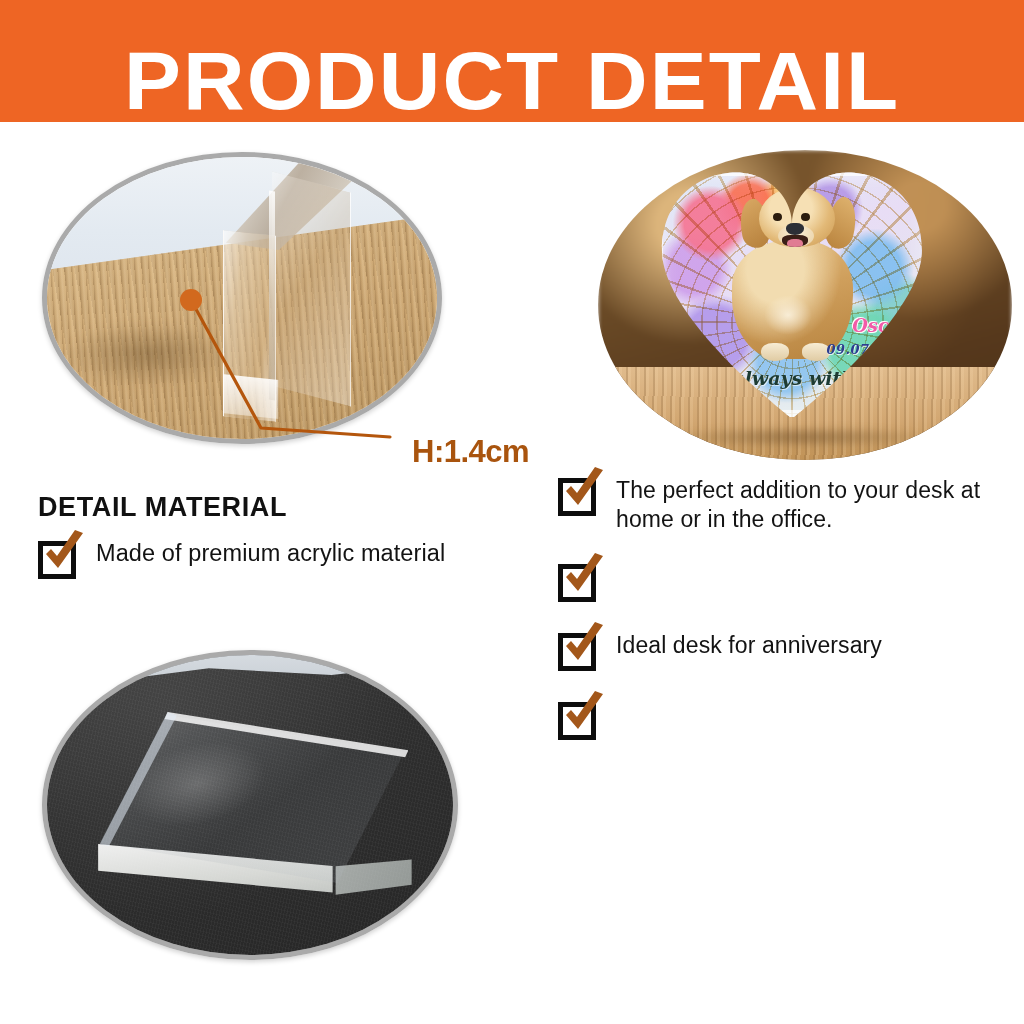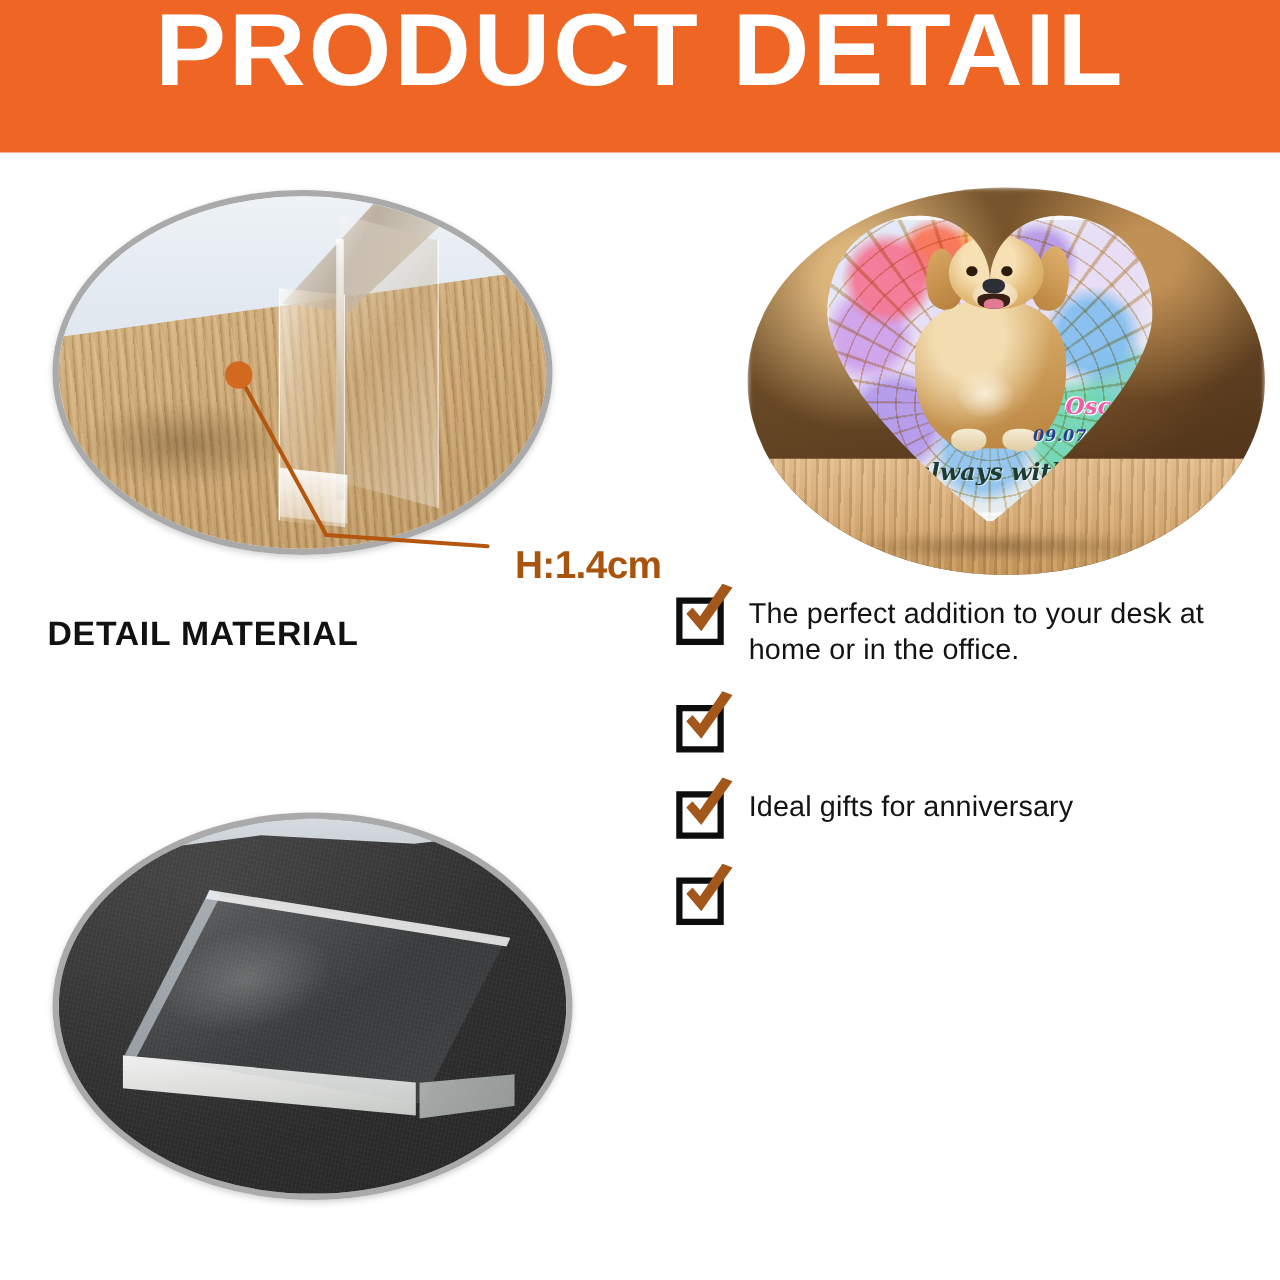--- a/index.html
+++ b/index.html
@@ -16,21 +16,21 @@
   }
 
   
   .banner {
     position: absolute;
     left: 0; top: 0;
     width: 1024px;
     height: 122px;
     background: #ee6524;
     display: flex;
-    align-items: flex-start;
+    align-items: flex-end;
     justify-content: center;
   }
   .banner-title {
     font-family: "Liberation Sans Narrow", "Liberation Sans", sans-serif;
     font-weight: bold;
     font-size: 82px;
     color: #ffffff;
     letter-spacing: 2px;
     transform: scaleX(1.04);
     line-height: 1;
@@ -471,21 +471,21 @@
     letter-spacing: 0.6px;
     margin: 0 0 16px 0;
   }
 
   .feature-list { list-style: none; margin: 0; padding: 0; }
   .feature-item {
     display: flex;
     align-items: flex-start;
     margin-bottom: 26px;
   }
-  #section-gift .feature-item { margin-bottom: 29px; }
+  #section-gift .feature-item { margin-bottom: 29px; margin-left: 17px; }
   .feature-item:last-child { margin-bottom: 0; }
 
   .checkbox {
     position: relative;
     flex: 0 0 auto;
     width: 38px;
     height: 38px;
     margin-right: 20px;
     margin-top: 2px;
   }
@@ -583,20 +583,31 @@
   <div class="slab-side"></div>
   <div class="slab-side-r"></div>
   <div class="slab-top"></div>
   <div class="slab-edge-hi"></div>
   <div class="slab-edge-hi2"></div>
   <div class="slab-refl"></div>
 </div>
 
 <div class="section" id="section-acrylic">
   <h2 class="section-title">DETAIL MATERIAL</h2>
+  <ul class="feature-list">
+    <li class="feature-item">
+      <span class="checkbox">
+        <span class="box"></span>
+        <svg class="tick" viewBox="0 0 48 50">
+          <path d="M6 26 L18 40 L43 5 L35 2 L17 28 L11 21 Z" fill="#a3571a"></path>
+        </svg>
+      </span>
+      <span class="feature-text">Made of premium acrylic material</span>
+    </li>
+  </ul>
 </div>
 
 <div class="section" id="section-gift">
   <ul class="feature-list">
 
     <li class="feature-item">
       <span class="checkbox">
         <span class="box"></span>
         <svg class="tick" viewBox="0 0 48 50">
           <path d="M6 26 L18 40 L43 5 L35 2 L17 28 L11 21 Z" fill="#a3571a"></path>
@@ -614,21 +625,21 @@
       </span>
     </li>
 
     <li class="feature-item">
       <span class="checkbox">
         <span class="box"></span>
         <svg class="tick" viewBox="0 0 48 50">
           <path d="M6 26 L18 40 L43 5 L35 2 L17 28 L11 21 Z" fill="#a3571a"></path>
         </svg>
       </span>
-      <span class="feature-text">Ideal gifts for anniversary</span>
+      <span class="feature-text">Ideal desk for anniversary</span>
     </li>
 
     <li class="feature-item">
       <span class="checkbox">
         <span class="box"></span>
         <svg class="tick" viewBox="0 0 48 50">
           <path d="M6 26 L18 40 L43 5 L35 2 L17 28 L11 21 Z" fill="#a3571a"></path>
         </svg>
       </span>
     </li>

